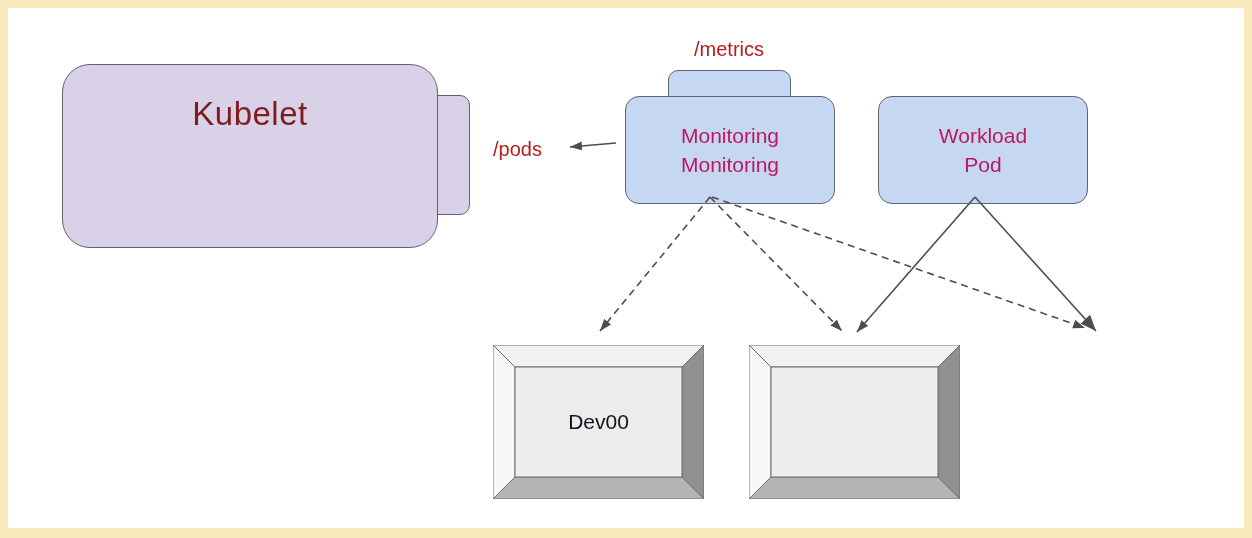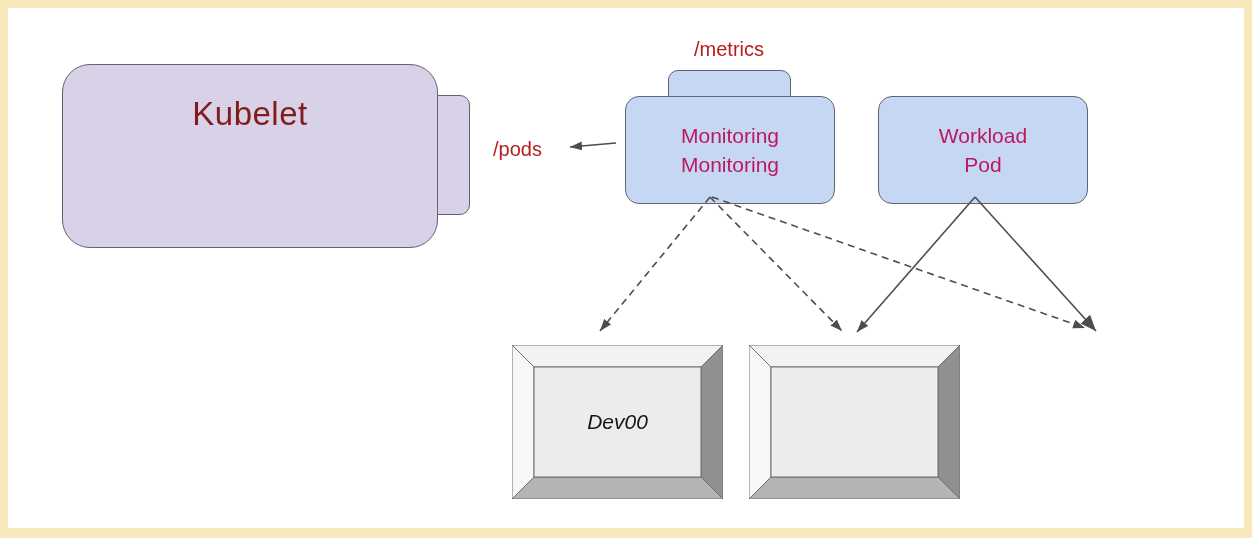--- a/index.html
+++ b/index.html
@@ -82,21 +82,21 @@
     top: 337px;
   }
   .device svg { position: absolute; left: 0; top: 0; }
   .device .device-label {
     position: absolute;
     left: 22px; top: 22px; width: 167px; height: 110px;
     display: flex; align-items: center; justify-content: center;
     font-size: 21px;
     color: #14141c;
   }
-  .dev-0 { left: 504px; font-style: italic; }
+  .dev-0 { left: 485px; }
   .dev-1 { left: 741px; }
   .dev-2 { left: 1001px; }
 
   
   .arrows {
     position: absolute;
     left: 0; top: 0;
     width: 1252px; height: 538px;
     pointer-events: none;
     z-index: 5;

